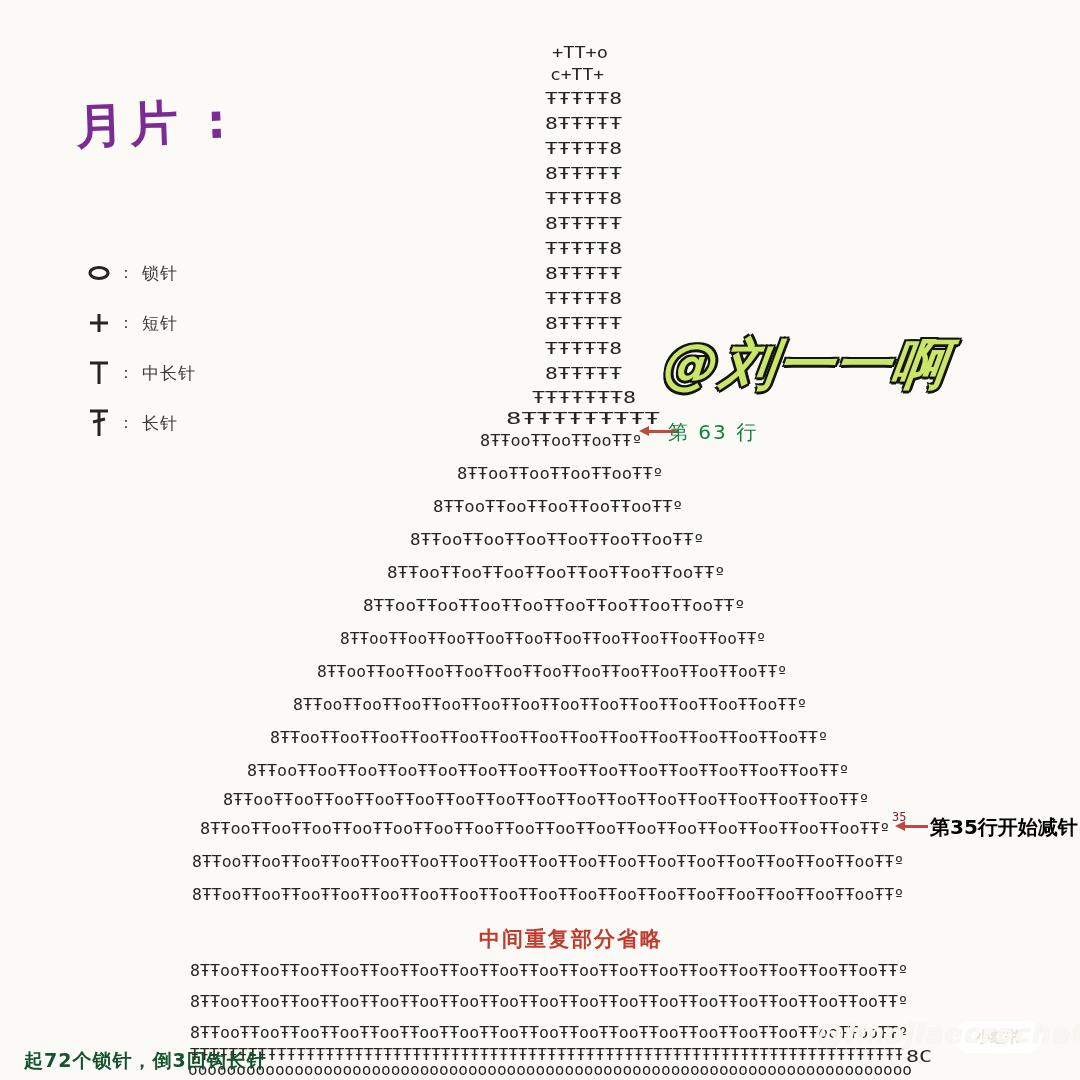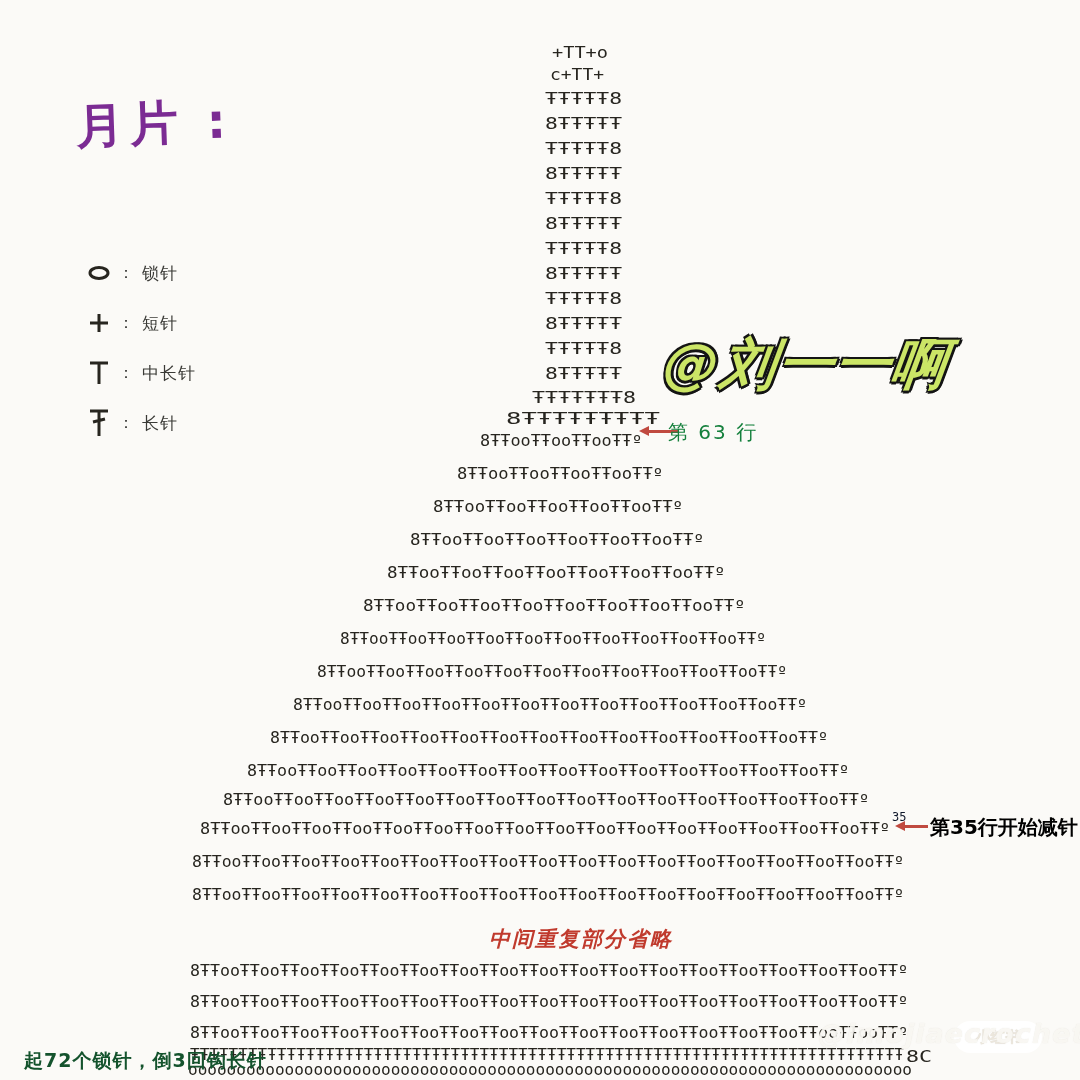--- a/index.html
+++ b/index.html
@@ -32,22 +32,22 @@
     font-size:55px;font-weight:bold;font-style:italic;
     color:#cbe566;transform:skewX(-7deg);letter-spacing:2px;
     text-shadow:-2px -2px 0 #141414,2px -2px 0 #141414,-2px 2px 0 #141414,
                  2px 2px 0 #141414,0 3px 0 #141414,3px 0 0 #141414;
     white-space:nowrap;
   }
   
   .ann{position:absolute;white-space:nowrap;z-index:2;}
   .ann-row63{left:668px;top:419px;font-size:20px;color:#15803d;letter-spacing:2px;}
   .ann-row35{left:930px;top:814px;font-size:20px;font-weight:bold;color:#000000;}
-  .sup35{left:892px;top:810px;font-size:12px;color:#0f172a;font-family:"DejaVu Sans Mono",monospace;}
-  .ann-omit{left:489px;top:925px;font-size:21px;font-weight:bold;color:#c03a2d;letter-spacing:2px;font-style:italic;}
+  .sup35{left:892px;top:810px;font-size:12px;color:#7f1d1d;font-family:"DejaVu Sans Mono",monospace;}
+  .ann-omit{left:479px;top:925px;font-size:21px;font-weight:bold;color:#c03a2d;letter-spacing:2px;}
   .ann-found{left:24px;top:1048px;font-size:19px;font-weight:bold;color:#14532d;letter-spacing:1px;}
   .arrow{position:absolute;height:2.5px;z-index:2;background:#c04a40;}
   .arrow::before{
     content:"";position:absolute;left:-9px;top:-4.5px;width:0;height:0;
     border-top:5.5px solid transparent;border-bottom:5.5px solid transparent;
     border-right:10px solid #c04a40;
   }
   .arrow-63{left:648px;top:430px;width:30px;}
   .arrow-35{left:904px;top:825px;width:24px;}
   

